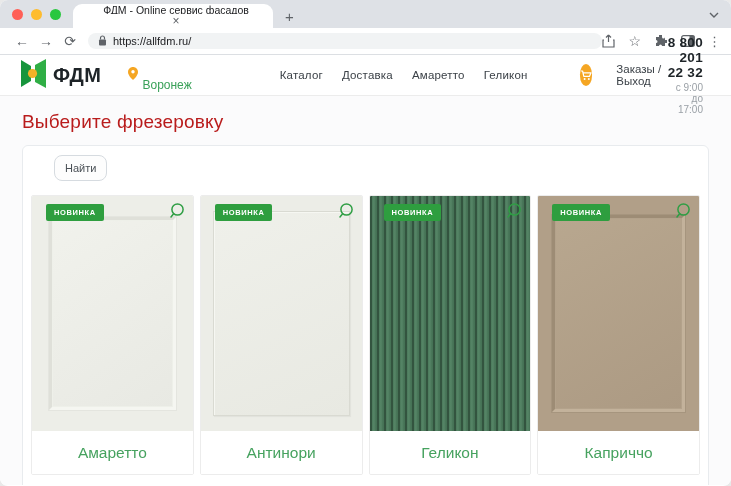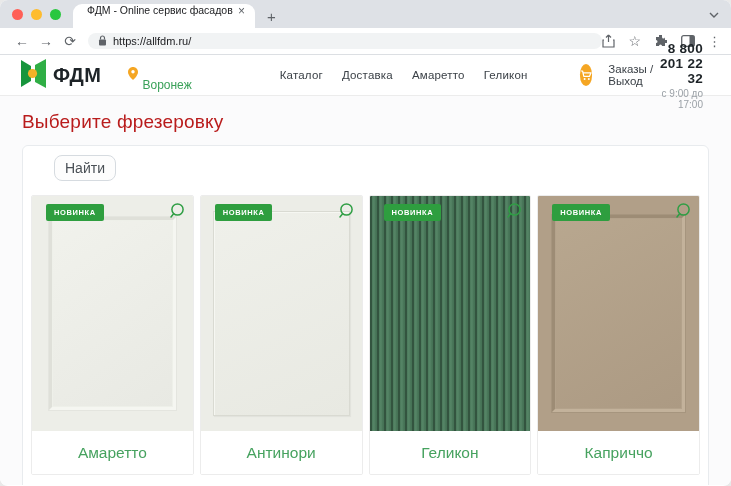--- a/index.html
+++ b/index.html
@@ -4,57 +4,57 @@
 <style>
   * { margin:0; padding:0; box-sizing:border-box; }
   html,body { width:731px; height:486px; }
   body { font-family:"Liberation Sans", sans-serif; background:#e9e9e9; }
   .window { width:731px; height:486px; border-radius:8px; overflow:hidden; background:#fff; position:relative; }
 
   
   .tabstrip { height:28px; background:#dee1e6; display:flex; align-items:flex-end; position:relative; }
   .traffic { display:flex; gap:8px; align-items:center; height:28px; padding:0 12px 0 12px; }
   .dot { width:11px; height:11px; border-radius:50%; }
-  .tab { width:182px; height:24px; background:#fff; border-radius:9px 9px 0 0; display:flex; align-items:flex-start; padding:0 8px 0 14px; position:relative; }
+  .tab { width:200px; height:24px; background:#fff; border-radius:9px 9px 0 0; display:flex; align-items:center; padding:0 8px 0 14px; position:relative;flex-direction:column; }
   .tab-title { font-size:10.5px; color:#202124; white-space:nowrap; overflow:hidden; flex:1; }
   .tab-close { font-size:12px; color:#5f6368; padding:0 2px; cursor:default; }
   .newtab-btn { font-size:15px; color:#5f6368; margin:0 0 4px 12px; line-height:1; }
   .tab-chevron { position:absolute; right:12px; bottom:6px; color:#5f6368; }
 
   .toolbar { height:27px; background:#fff; border-bottom:1px solid #dcdfe3; display:flex; align-items:center; padding:0 10px; }
   .nav-ico { color:#5f6368; font-size:14px; width:24px; text-align:center; line-height:1; }
   .omnibox { flex:1; max-width:530px; height:16px; background:#f1f3f4; border-radius:10px; margin-left:6px; display:flex; align-items:center; padding:2px 10px; gap:6px; }
   .url { font-size:11px; color:#202124; }
   .tb-right { margin-left:auto; display:flex; align-items:center; gap:13px; }
   .tb-right svg { display:block; }
 
   
   .site-header { height:41px; background:#fff; border-bottom:1px solid #ececec; display:flex; align-items:center; padding:0 28px 0 20px; }
   .logo { display:flex; align-items:center; gap:6px; }
   .logo-text { font-size:20px; font-weight:bold; color:#1e2428; letter-spacing:.5px; }
   .location { display:flex; align-items:center; gap:4px; margin-left:27px; }
   .location-label { font-size:12px; color:#3aa159;margin-top:20px; }
   .mainnav { display:flex; gap:19px; margin-left:88px; }
   .mainnav a { font-size:11.5px; color:#3b4147; text-decoration:none; letter-spacing:.2px; }
-  .account { display:flex; align-items:center; gap:16px; margin-left:52px; }
+  .account { display:flex; align-items:center; gap:24px; margin-left:52px; }
   .cart-circle { width:22px; height:22px; border-radius:50%; background:#f5a623; display:flex; align-items:center; justify-content:center; }
   .account-label { font-size:11.5px; color:#3b4147; }
   .phone-block { margin-left:auto; text-align:right; }
   .phone { font-size:13.5px; font-weight:bold; color:#1e2428; letter-spacing:.3px; }
   .hours { font-size:10px; color:#9aa0a6; margin-top:2px; }
 
   
   .content { height:389px; background:#fbfbfc; padding:15px 22px 0 22px; overflow:hidden; }
   .page-title { font-size:19px; color:#b91c1c; font-weight:500; letter-spacing:.2px; }
   .panel { margin-top:12px; background:#fff; border:1px solid #e8ebee; border-radius:6px; height:400px; }
   .filter-label { font-size:13px; color:#7d838c; padding:15px 20px 0 22px; }
   .filter-row { display:flex; align-items:center; padding:9px 18px 0 20px; }
   .filter-input { flex:1; height:25px; border:1px solid #dde2e7; border-radius:4px; font-size:11px; color:#3b4147; padding:0 10px; outline:none; font-family:"Liberation Sans",sans-serif; }
   .filter-input::placeholder { color:#b9bfc7; }
-  .search-btn { margin-left:11px; height:26px; padding:0 10px; background:#fdfdfd; border:1px solid #d6dbe0; border-radius:8px; font-size:14px; color:#4a5056; font-family:"Liberation Sans",sans-serif; }
+  .search-btn { margin-left:11px; height:26px; padding:0 10px; background:#fdfdfd; border:1px solid #d6dbe0; border-radius:8px; font-size:11px; color:#4a5056; font-family:"Liberation Sans",sans-serif; }
 
   .grid { display:grid; grid-template-columns:repeat(4,1fr); gap:6px; padding:14px 8px 0 8px; }
   .card { background:#fff; border:1px solid #ececec; border-radius:2px; overflow:hidden; }
   .card-img { position:relative; height:235px; }
   .badge { position:absolute; top:8px; left:14px; background:#2e9e3f; color:#fff; font-size:7.5px; font-weight:bold; letter-spacing:.6px; padding:4px 8px; border-radius:2px; }
   .zoom-ico { position:absolute; top:6px; right:7px; }
   .card-name { text-align:center; font-size:15.5px; color:#46a25f; padding:13px 0 12px 0; background:#fff; }
 
   
   .door-amaretto { background:#edeee8; }

